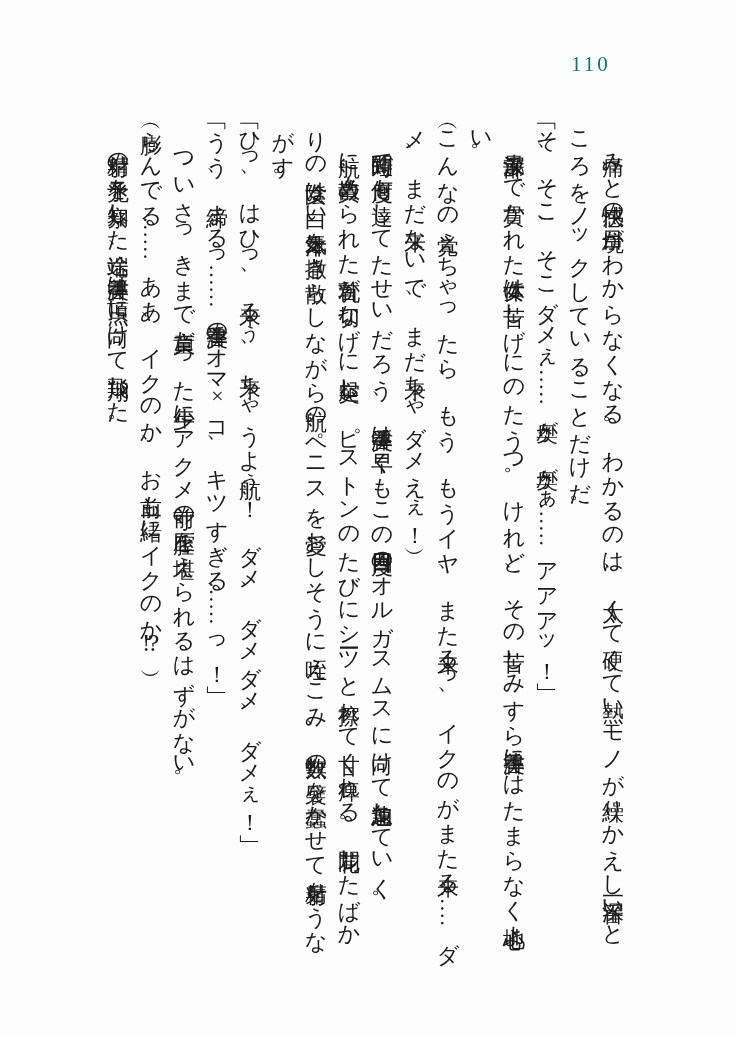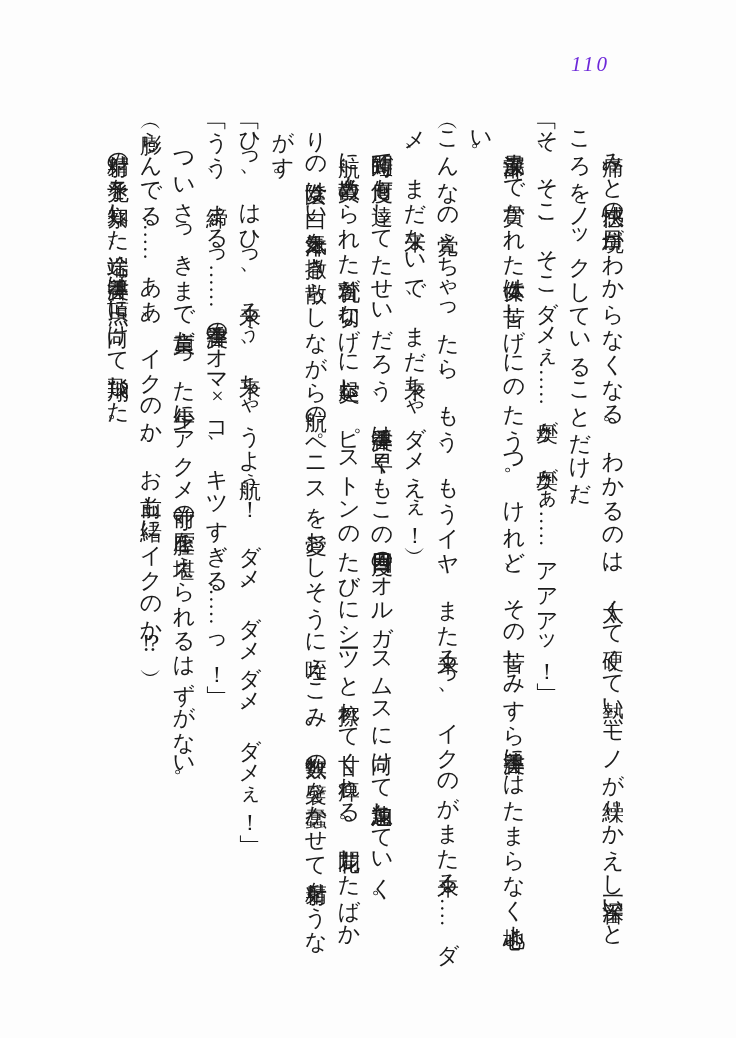--- a/index.html
+++ b/index.html
@@ -13,23 +13,22 @@
     background: #fdfdfd;
     overflow: hidden;
     font-family: "Liberation Serif", "DejaVu Serif", serif;
     color: #1b1b1b;
   }
   .page-number {
     position: absolute;
     top: 52px;
     left: 571px;
     font-size: 21px;
-    font-style: italic;
     letter-spacing: 3px;
-    color: #6d28d9;
+    color: #0f766e;
   }
   .text-block {
     position: absolute;
     top: 116px;
     right: 106px;
     height: 836px;
     writing-mode: vertical-rl;
     text-orientation: mixed;
     font-size: 22px;
     line-height: 33px;

